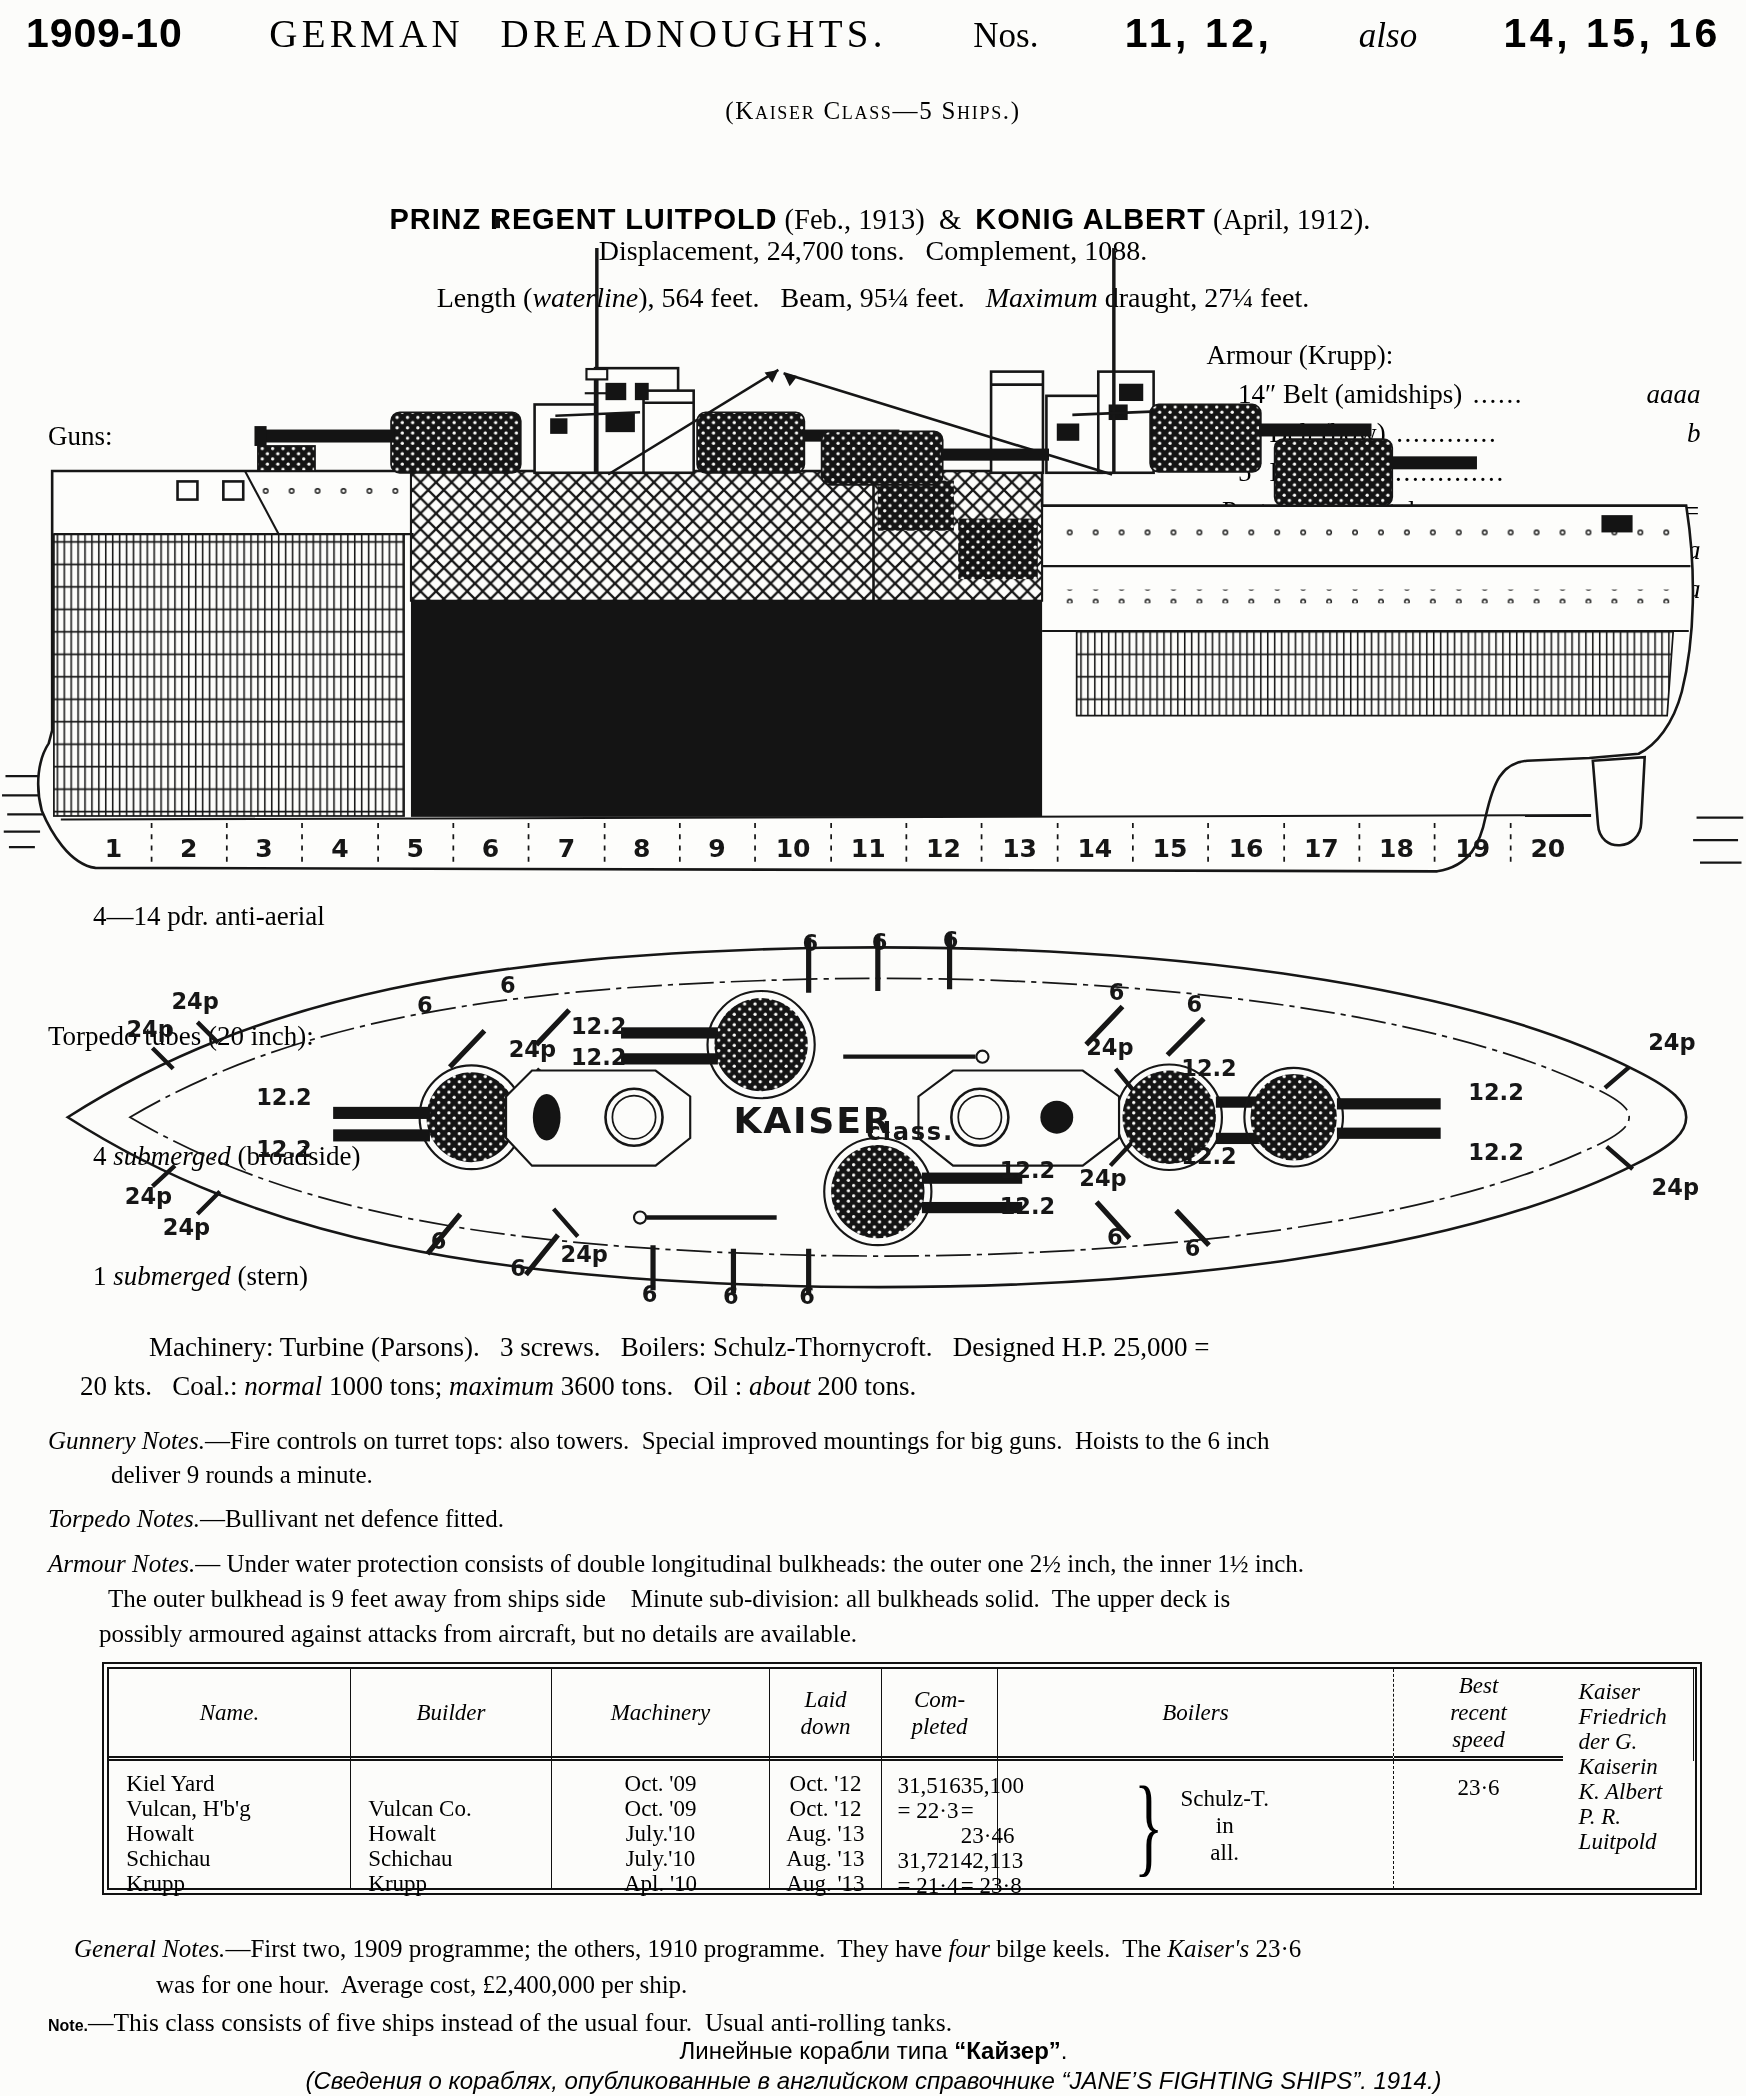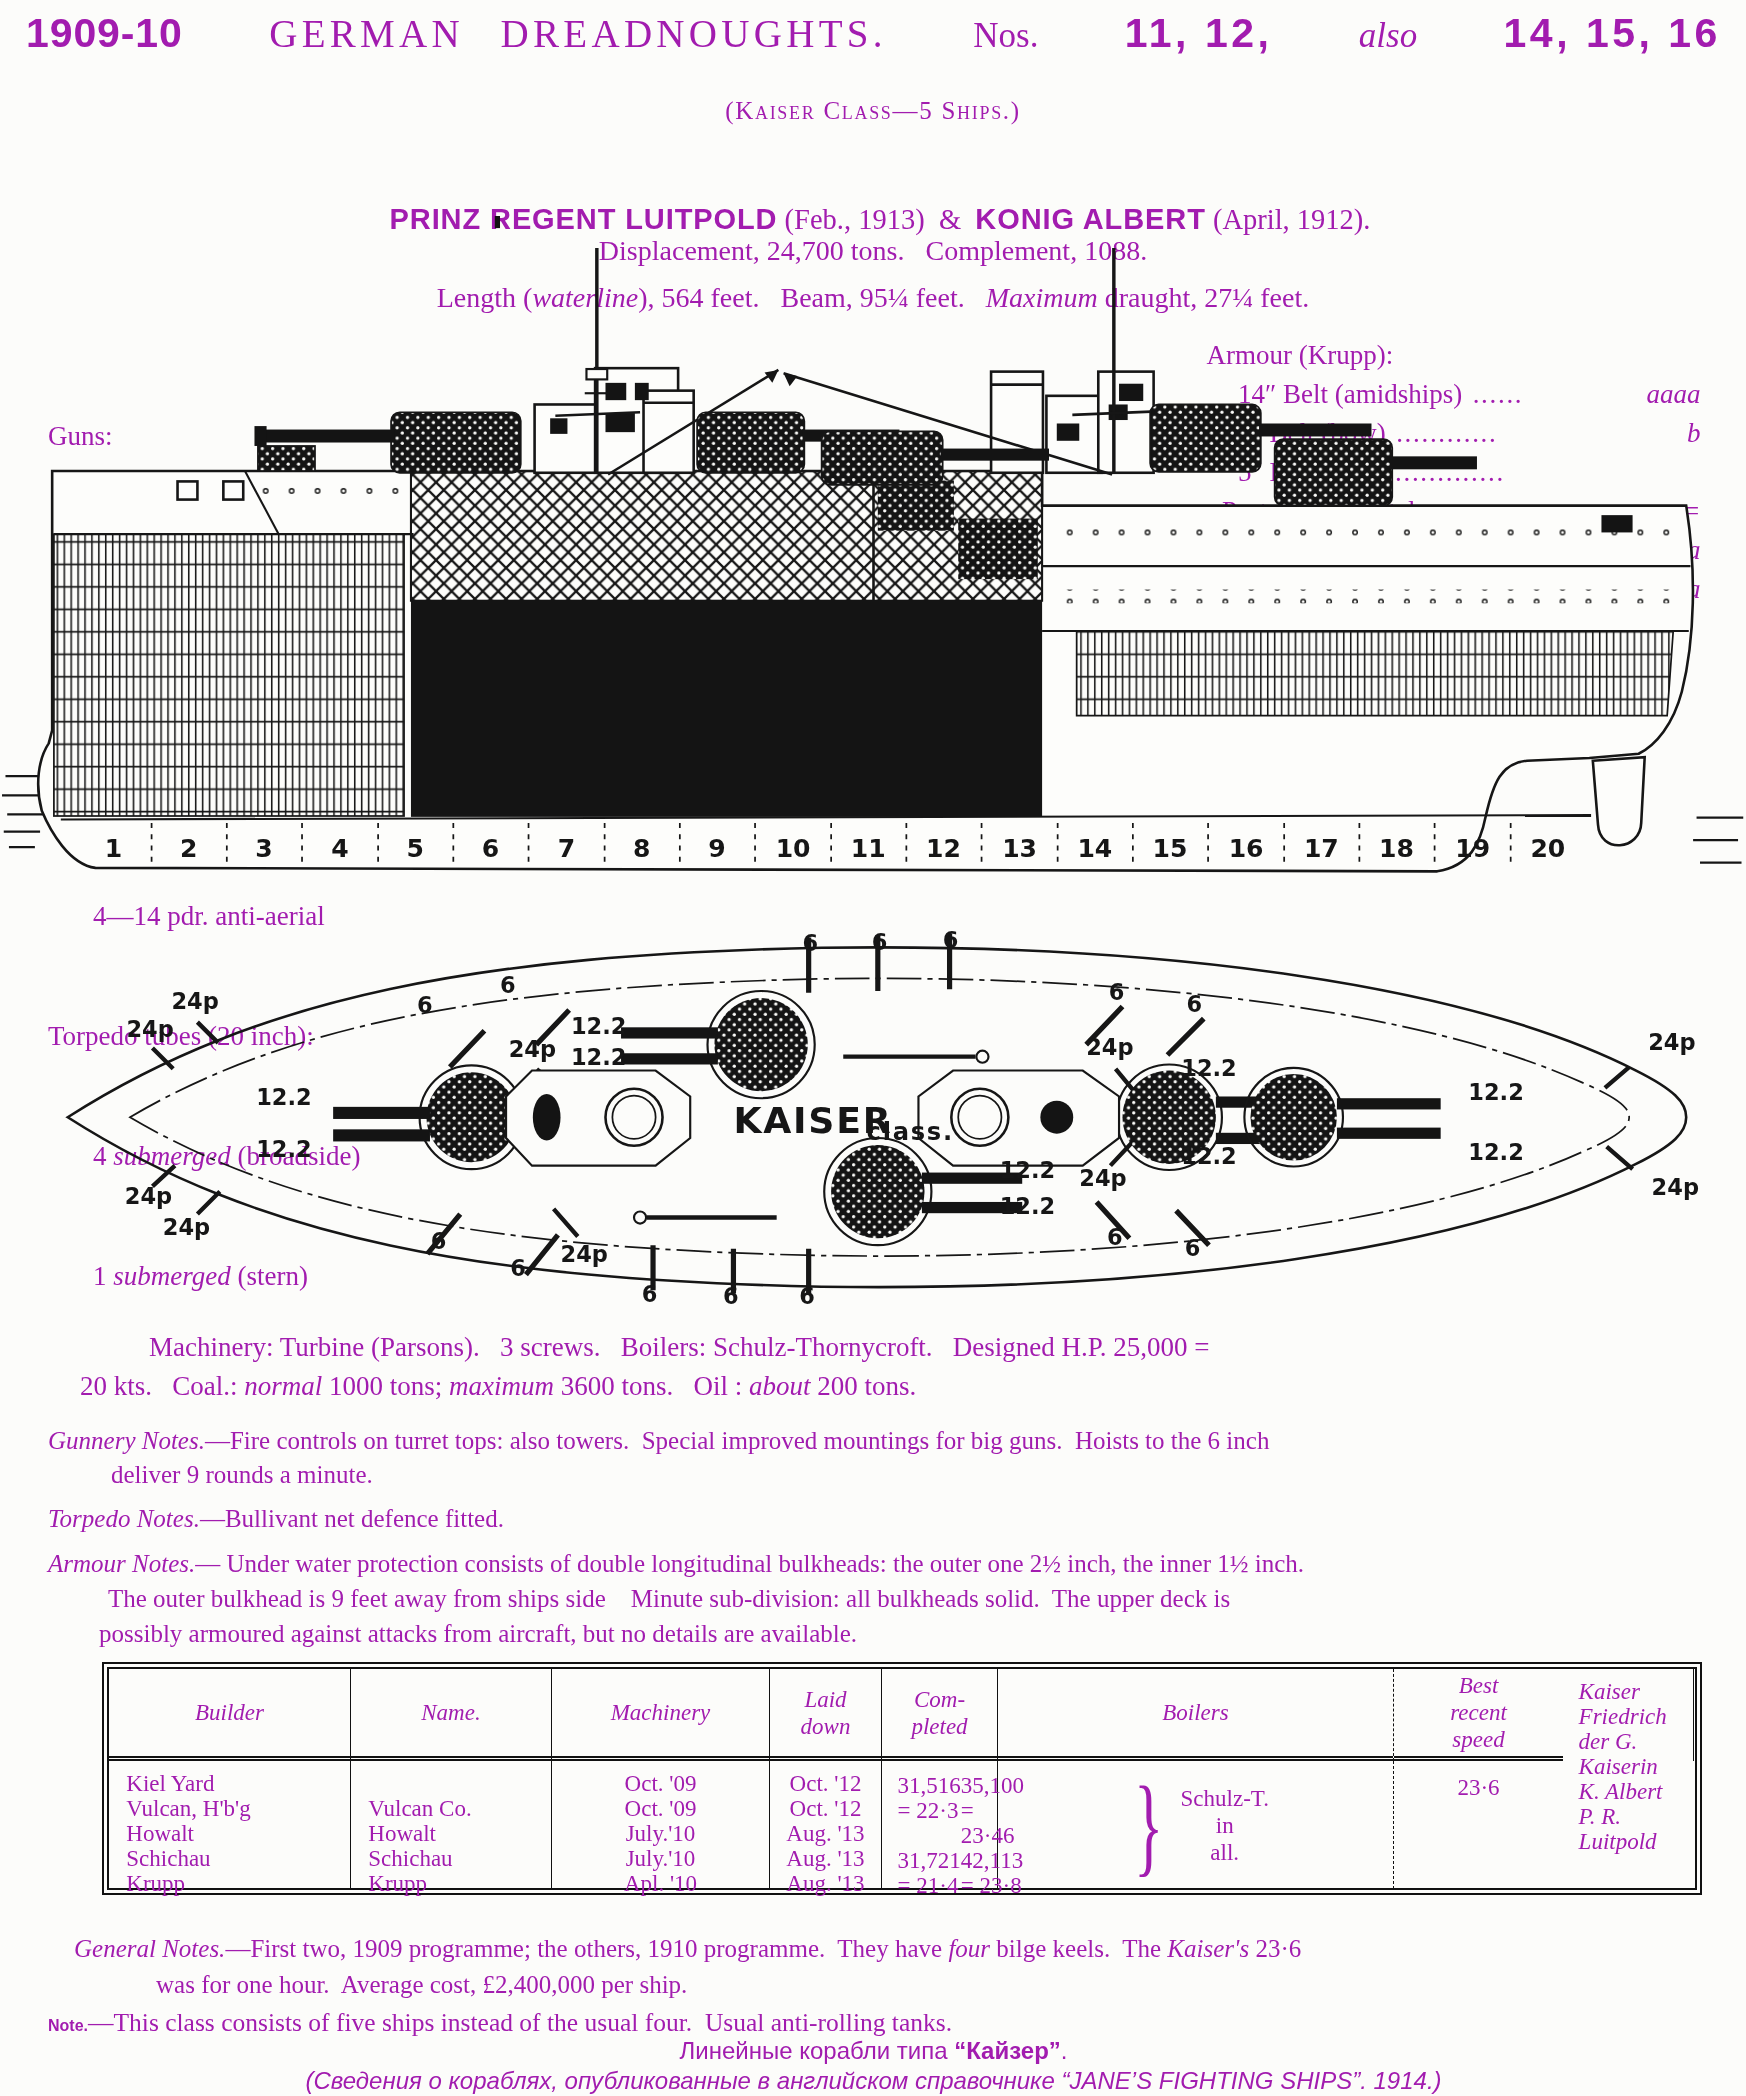--- a/index.html
+++ b/index.html
@@ -1,16 +1,16 @@
 <!DOCTYPE html>
 <html style="font-size:14px"><head>
 <meta charset="utf-8">
 <style>
   html,body{margin:0;padding:0;background:#e8e8e4;}
-  #page{position:relative;width:1747px;height:2097px;background:#fcfcfa;color:#a21caf;overflow:hidden;
+  #page{position:relative;width:1747px;height:2097px;background:#fcfcfa;color:#000000;overflow:hidden;
         font-family:"Liberation Serif",serif;}
   .abs{position:absolute;}
   .ser{font-family:"Liberation Serif",serif;}
   .sans{font-family:"Liberation Sans",sans-serif;}
   .it{font-style:italic;}
   .bd{font-weight:bold;}
   .pre{white-space:pre-wrap;}
 
   
   .hdr{left:0;top:10.4px;width:1747px;padding:0 26px;box-sizing:border-box;
@@ -421,22 +421,22 @@
   <div class="abs mach2 ser"><span>20 kts.   Coal.: </span><span class="it">normal</span><span> 1000 tons; </span><span class="it">maximum</span><span> 3600 tons.   Oil : </span><span class="it">about</span><span> 200 tons.</span></div>
 
   <div class="abs noteline gn1"><span class="lead">Gunnery Notes.</span><span>—Fire controls on turret tops: also towers.  Special improved mountings for big guns.  Hoists to the 6 inch</span></div>
   <div class="abs noteline gn2">deliver 9 rounds a minute.</div>
   <div class="abs noteline tn1"><span class="lead">Torpedo Notes.</span><span>—Bullivant net defence fitted.</span></div>
   <div class="abs noteline an1"><span class="lead">Armour Notes.</span><span>— Under water protection consists of double longitudinal bulkheads: the outer one 2½ inch, the inner 1½ inch.</span></div>
   <div class="abs noteline an2">The outer bulkhead is 9 feet away from ships side    Minute sub-division: all bulkheads solid.  The upper deck is</div>
   <div class="abs noteline an3">possibly armoured against attacks from aircraft, but no details are available.</div>
 
   <div class="abs tbl">
+    <div class="th">Name.</div>
     <div class="th">Builder</div>
-    <div class="th">Name.</div>
     <div class="th">Machinery</div>
     <div class="th">
         <div>Laid</div>
         <div>down</div>
       </div>
     <div class="th">
         <div>Com-</div>
         <div>pleted</div>
       </div>
     <div class="th dash">Boilers</div>

